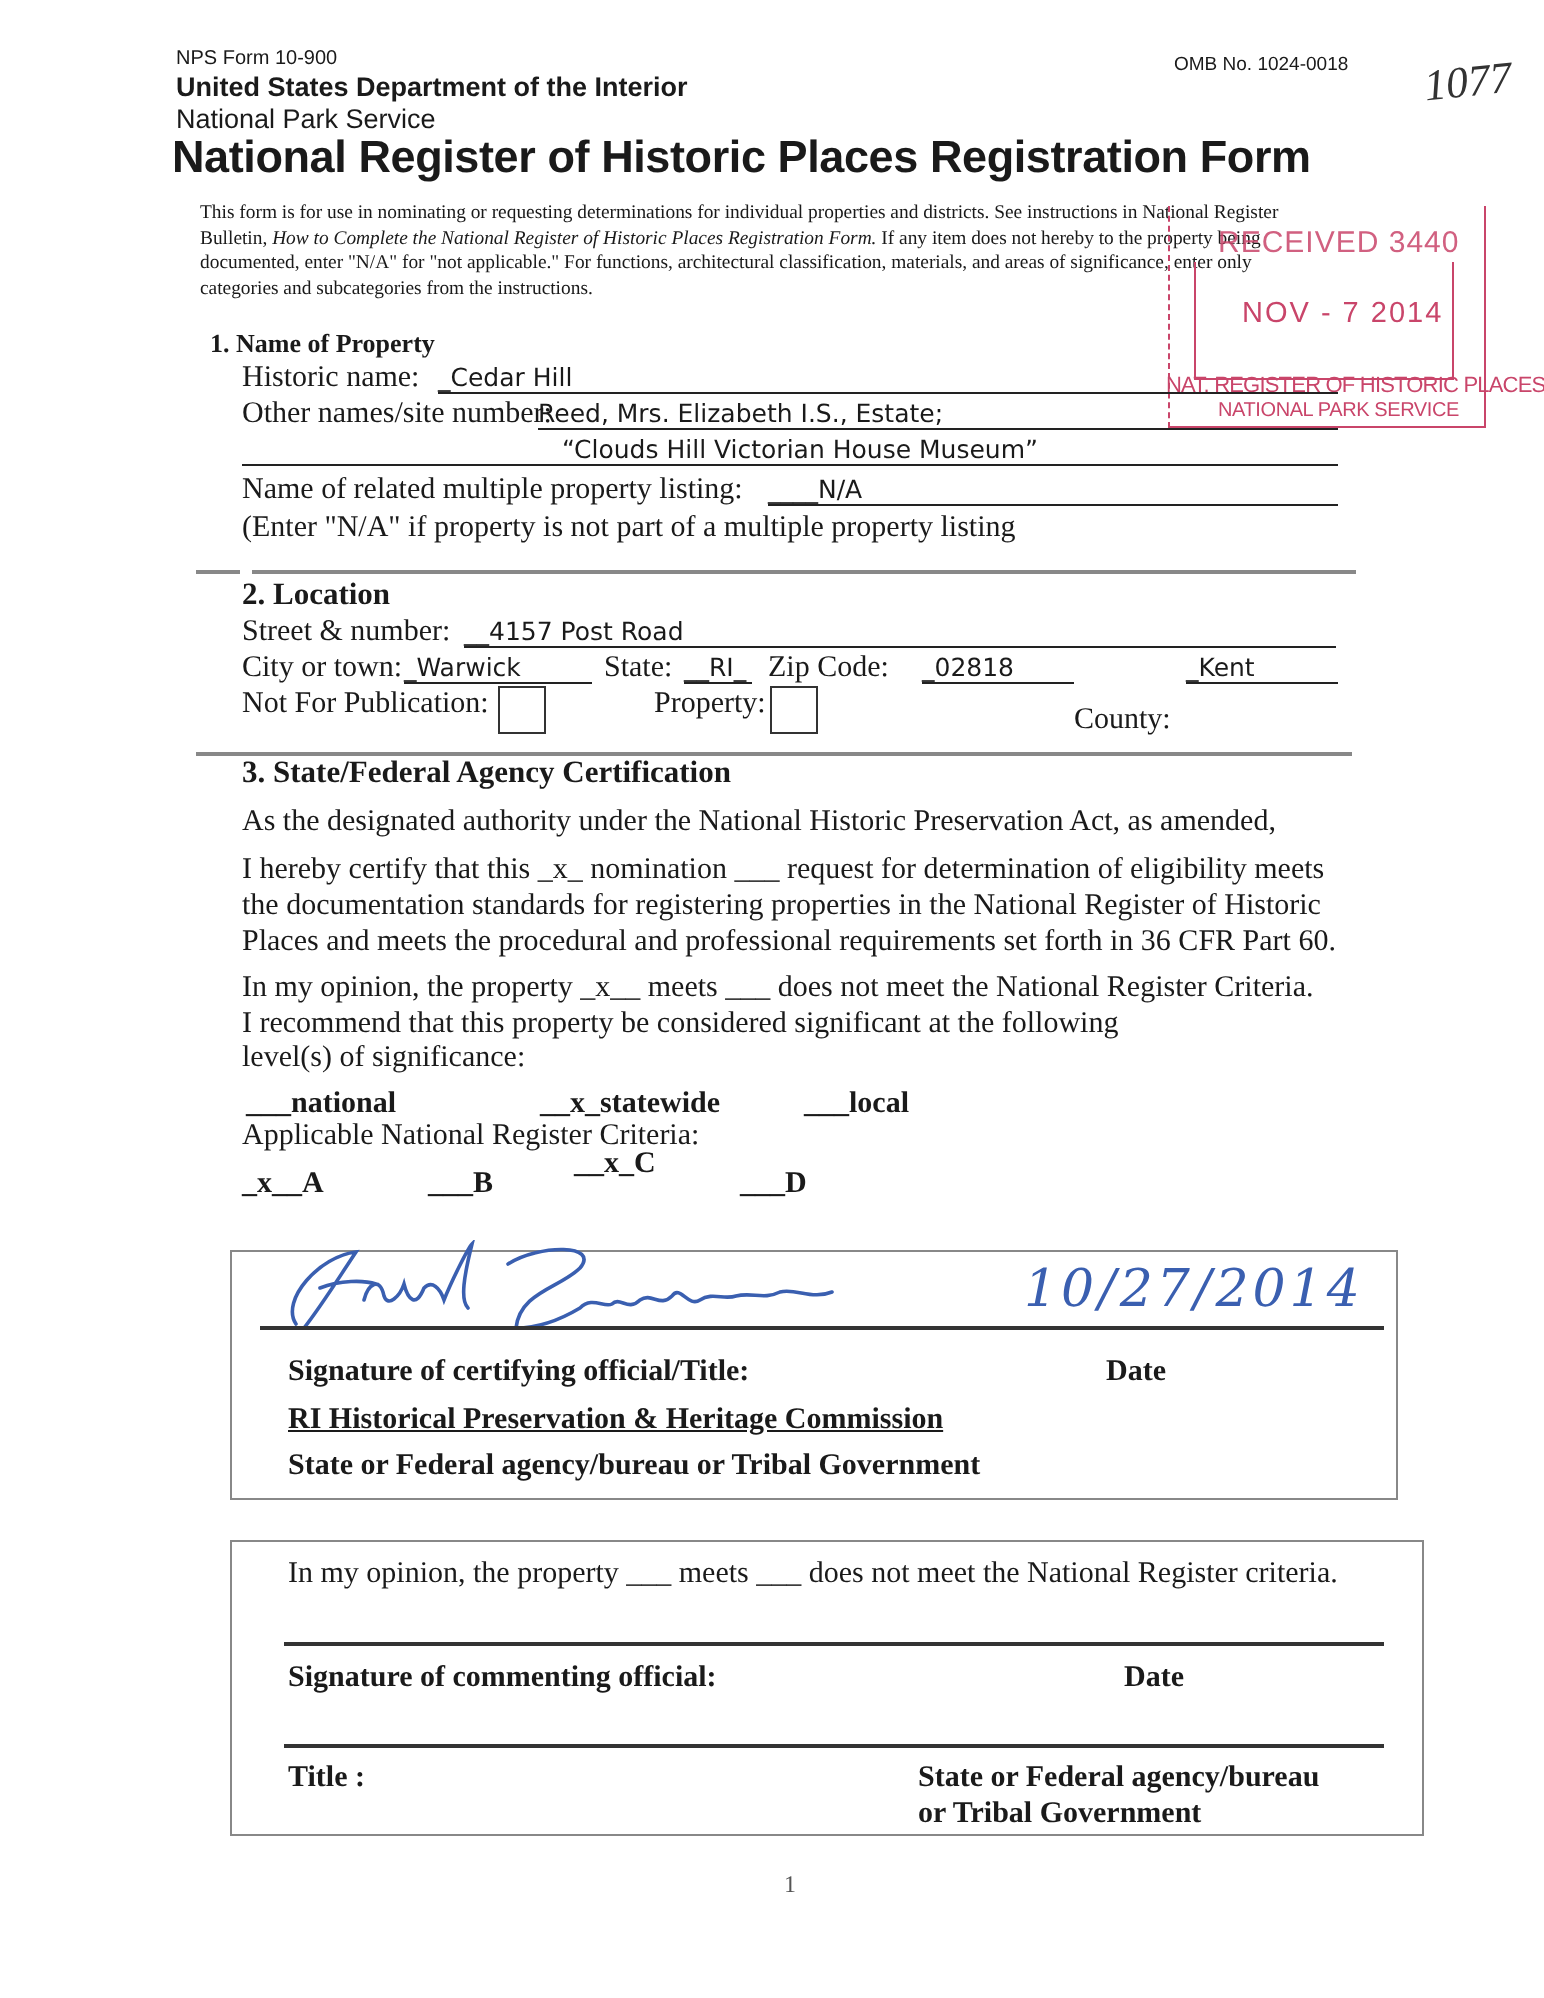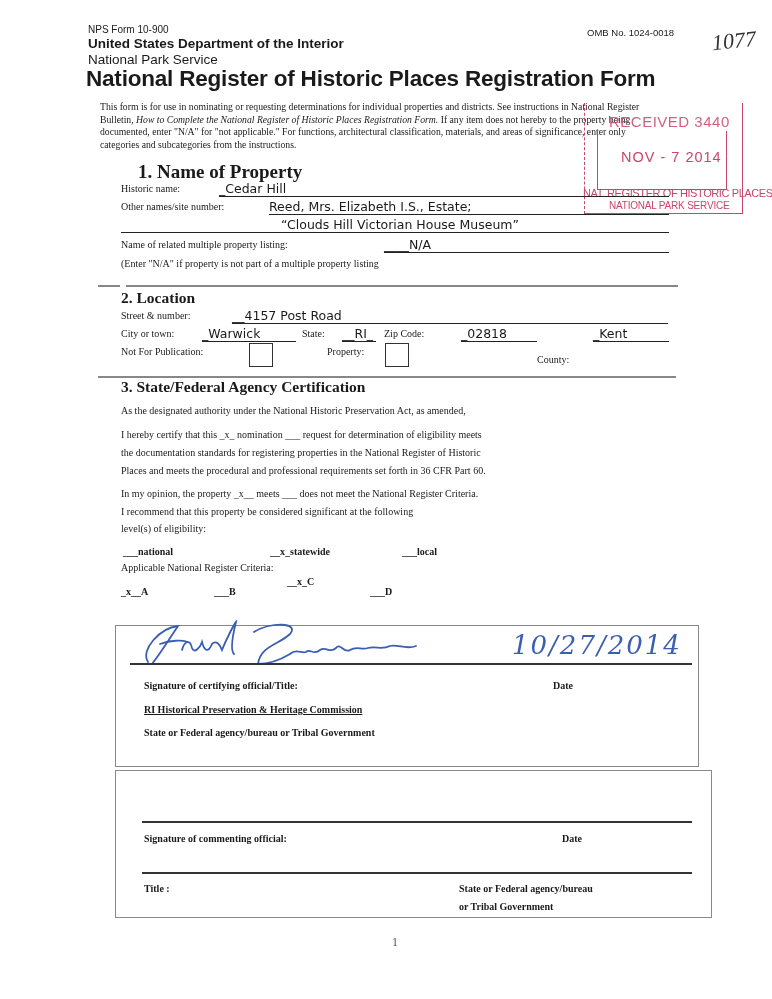--- a/index.html
+++ b/index.html
@@ -7,21 +7,21 @@
   .abs { position:absolute; }
   .sans { font-family: "Liberation Sans", sans-serif; }
   .serif { font-family: "Liberation Serif", serif; }
   .calibri { font-family: "DejaVu Sans", sans-serif; font-size:12.5px; }
   .u { text-decoration: underline; }
   .b { font-weight:bold; }
   .hr { position:absolute; height:1px; background:#555; }
   .hr2 { position:absolute; height:2px; background:#888; }
   .chk { position:absolute; width:24px; height:24px; border:1.5px solid #333; background:#fff; box-sizing:border-box; }
   .stamp { color:#c9456a; }
-  .t { font-size:10px; line-height:18px; white-space:nowrap; }
+  .t { font-size:15px; line-height:18px; white-space:nowrap; }
 </style>
 </head>
 <body>
 
 <div class="abs sans" style="left:88px; top:24px; font-size:10px;">NPS Form 10-900</div>
 <div class="abs sans b" style="left:88px; top:36px; font-size:13.5px;">United States Department of the Interior</div>
 <div class="abs sans" style="left:88px; top:52px; font-size:13.5px;">National Park Service</div>
 <div class="abs sans b" style="left:86px; top:66px; font-size:22.5px; letter-spacing:-0.2px;">National Register of Historic Places Registration Form</div>
 <div class="abs sans" style="left:587px; top:27px; font-size:9.5px;">OMB No. 1024-0018</div>
 <div class="abs serif" style="left:712px; top:28px; font-size:22px; font-style:italic; transform:rotate(-6deg); color:#333;">1077</div>
@@ -34,21 +34,21 @@
 </div>
 
 <div class="abs stamp" style="left:584px; top:103px; width:157px; height:110px; border-left:1.5px dashed #c9456a; border-right:1.5px solid #c9456a; border-bottom:1.5px solid #c9456a;">
   <div class="abs sans" style="left:24px; top:10px; font-size:15px; opacity:0.85; letter-spacing:0.5px;">RECEIVED 3440</div>
   <div class="abs" style="left:12px; top:28px; width:128px; height:58px; border:1.5px solid #c9456a; border-top:none;"></div>
   <div class="abs sans" style="left:36px; top:46px; font-size:14.5px; letter-spacing:1px;">NOV - 7 2014</div>
   <div class="abs sans" style="left:-2px; top:84px; font-size:11px; letter-spacing:-0.4px; white-space:nowrap;">NAT. REGISTER OF HISTORIC PLACES</div>
   <div class="abs sans" style="left:24px; top:97px; font-size:10px; letter-spacing:-0.2px; white-space:nowrap;">NATIONAL PARK SERVICE</div>
 </div>
 
-<div class="abs serif b t" style="left:138px; top:163px; font-size:19px;">1.   Name of Property</div>
+<div class="abs serif b t" style="left:105px; top:163px; font-size:13px;">1.   Name of Property</div>
 
 <div class="abs serif t" style="left:121px; top:180px;">Historic name:</div>
 <div class="abs calibri" style="left:219px; top:181px;">_Cedar Hill</div>
 <div class="hr" style="left:219px; top:196px; width:450px; background:#222;"></div>
 
 <div class="abs serif t" style="left:121px; top:198px;">Other names/site number:</div>
 <div class="abs calibri" style="left:269px; top:199px;">Reed, Mrs. Elizabeth I.S., Estate;</div>
 <div class="hr" style="left:269px; top:214px; width:400px; background:#222;"></div>
 <div class="abs calibri" style="left:281px; top:217px;">“Clouds Hill Victorian House Museum”</div>
 <div class="hr" style="left:121px; top:232px; width:548px; background:#222;"></div>
@@ -93,46 +93,47 @@
 <div class="abs serif t" style="left:121px; top:426px;">
   <span>I hereby certify that this </span><span>_x_</span><span> nomination </span><span>___</span><span> request for determination of eligibility meets</span>
 </div>
 <div class="abs serif t" style="left:121px; top:444px;">the documentation standards for registering properties in the National Register of Historic</div>
 <div class="abs serif t" style="left:121px; top:462px;">Places and meets the procedural and professional requirements set forth in 36 CFR Part 60.</div>
 
 <div class="abs serif t" style="left:121px; top:485px;">
   <span>In my opinion, the property </span><span>_x__</span><span> meets </span><span>___</span><span> does not meet the National Register Criteria.</span>
 </div>
 <div class="abs serif t" style="left:121px; top:503px;">I recommend that this property be considered significant at the following</div>
-<div class="abs serif t" style="left:121px; top:520px;">level(s) of eligibility:</div>
+<div class="abs serif t" style="left:121px; top:520px;">level(s) of significance:</div>
 
 <div class="abs serif b t" style="left:123px; top:543px;"><span>___</span><span>national</span></div>
 <div class="abs serif b t" style="left:270px; top:543px;"><span>__x_</span><span>statewide</span></div>
 <div class="abs serif b t" style="left:402px; top:543px;"><span>___</span><span>local</span></div>
 <div class="abs serif t" style="left:121px; top:559px;">Applicable National Register Criteria:</div>
 
 <div class="abs serif b t" style="left:121px; top:583px;"><span>_x__</span><span>A</span></div>
 <div class="abs serif b t" style="left:214px; top:583px;"><span>___</span><span>B</span></div>
 <div class="abs serif b t" style="left:287px; top:573px;"><span>__x_</span><span>C</span></div>
 <div class="abs serif b t" style="left:370px; top:583px;"><span>___</span><span>D</span></div>
 
-<div class="abs" style="left:115px; top:625px; width:584px; height:142px; border:1.5px solid #888; box-sizing:border-box;">
+<div class="abs" style="left:115px; top:625px; width:584px; height:125px; border:1.5px solid #888; box-sizing:border-box;">
 
   <svg class="abs" style="left:14px; top:-6px;" width="300" height="52" viewBox="0 0 300 52">
     <path d="M18 42 C 10 30, 30 8, 48 6 C 40 18, 30 34, 22 44 M 30 24 C 40 20, 52 20, 58 22 M 52 30 C 54 22, 60 18, 62 28 C 64 34, 70 28, 72 22 C 74 30, 78 34, 82 24 C 86 20, 90 24, 92 30 C 96 20, 104 4, 106 2 C 102 18, 100 30, 104 34 M 124 12 C 140 2, 170 2, 160 14 C 150 24, 130 26, 128 44 C 140 44, 150 40, 160 34 M 160 34 C 166 28, 172 34, 176 32 C 180 28, 184 36, 190 30 C 196 26, 200 34, 206 28 C 210 22, 214 34, 220 30 C 226 26, 232 30, 238 28 C 246 26, 252 30, 260 26 C 268 24, 276 30, 286 26" fill="none" stroke="#3a5fb0" stroke-width="1.8" stroke-linecap="round"></path>
   </svg>
   <div class="abs" style="left:396px; top:4px; font-family:'DejaVu Serif', serif; font-style:italic; font-size:26px; color:#3a5fb0; letter-spacing:2px;">10/27/2014</div>
   <div class="abs" style="left:14px; top:37px; width:562px; height:1.5px; background:#333;"></div>
   <div class="abs serif b t" style="left:28px; top:51px;">Signature of certifying official/Title:</div>
   <div class="abs serif b t" style="left:437px; top:51px;">Date</div>
   <div class="abs serif b t u" style="left:28px; top:75px;">RI Historical Preservation &amp; Heritage Commission</div>
   <div class="abs serif b t" style="left:28px; top:98px;">State or Federal agency/bureau or Tribal Government</div>
 </div>
 
 <div class="abs" style="left:115px; top:770px; width:597px; height:148px; border:1.5px solid #888; box-sizing:border-box;">
+  <div class="abs serif t" style="left:28px; top:7px;">In my opinion, the property ___ meets ___ does not meet the National Register criteria.</div>
   <div class="abs" style="left:26px; top:50px; width:550px; height:2px; background:#333;"></div>
   <div class="abs serif b t" style="left:28px; top:59px;">Signature of commenting official:</div>
   <div class="abs serif b t" style="left:446px; top:59px;">Date</div>
   <div class="abs" style="left:26px; top:101px; width:550px; height:2px; background:#333;"></div>
   <div class="abs serif b t" style="left:28px; top:109px;">Title :</div>
   <div class="abs serif b t" style="left:343px; top:109px;">State or Federal agency/bureau</div>
   <div class="abs serif b t" style="left:343px; top:127px;">or Tribal Government</div>
 </div>
 
 <div class="abs serif" style="left:392px; top:935px; font-size:12px; color:#555;">1</div>

